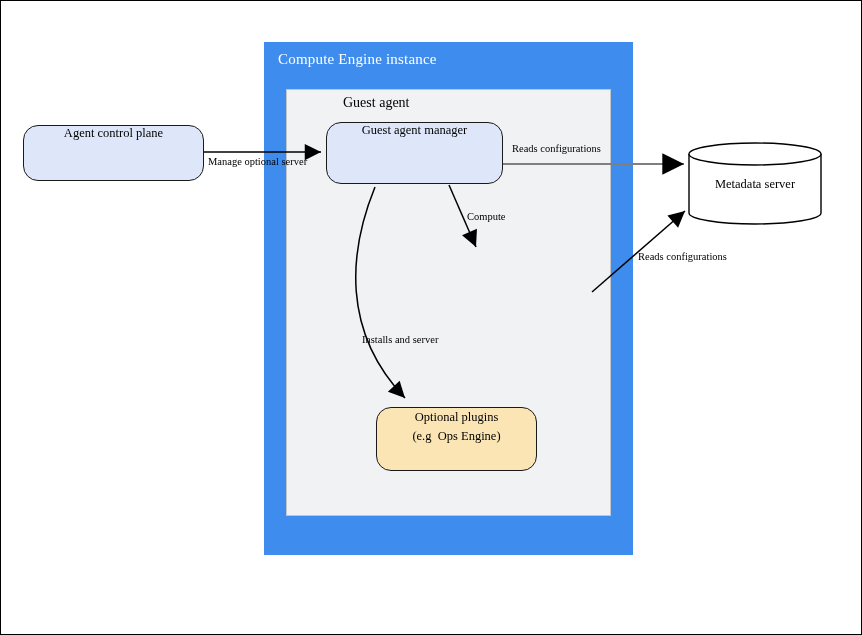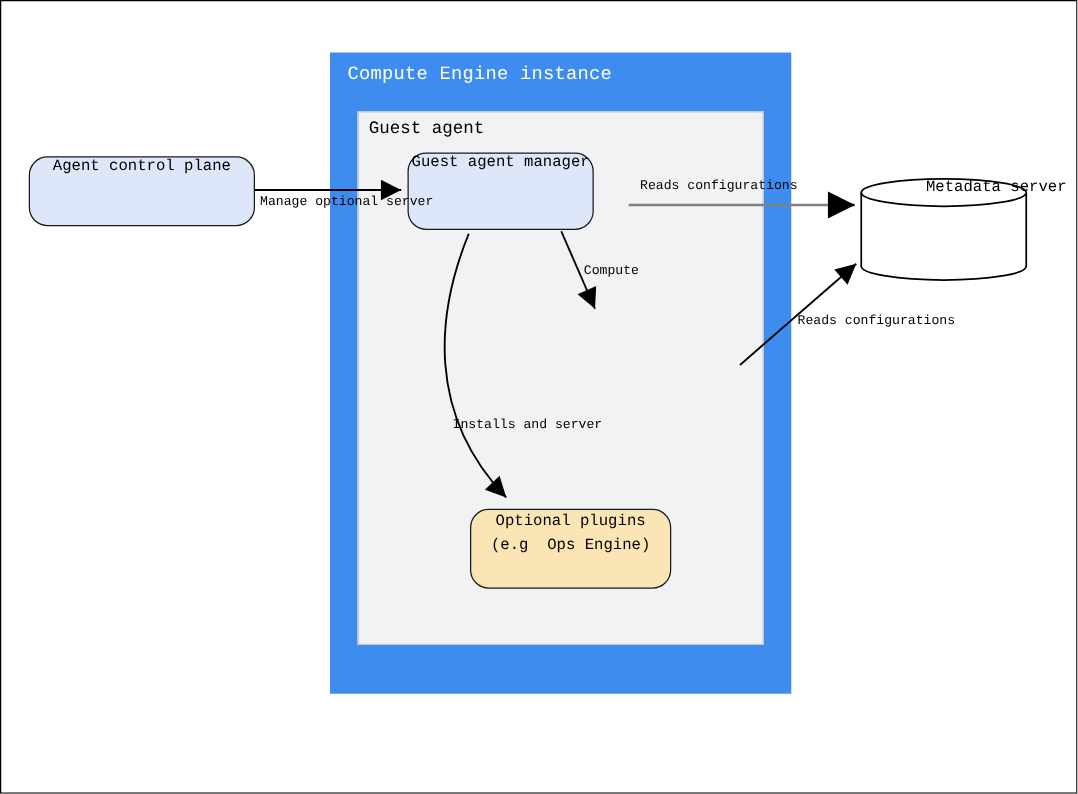--- a/index.html
+++ b/index.html
@@ -2,63 +2,63 @@
 <html><head>
 <meta charset="utf-8">
 <style>
   html,body{margin:0;padding:0;background:#fff;}
   .canvas{
     position:relative;
     width:862px;height:635px;
     box-sizing:border-box;
     border:1px solid #000;
     background:#ffffff;
-    font-family:Liberation Mono, monospace;
+    font-family:Liberation Serif, serif;
     color:#000;
     overflow:hidden;
   }
   
   .container-blue{
     position:absolute;left:263px;top:41px;width:369px;height:513px;
     background:#3E8CED;
     box-sizing:border-box;
   }
   .container-blue .title{
     color:#ffffff;font-size:15px;font-weight:500;
     padding:9px 0 0 14px;letter-spacing:.2px;
   }
   .container-gray{
     position:absolute;left:285px;top:88px;width:325px;height:427px;
     background:#F1F2F4;border:1px solid #c2c5ca;
     box-sizing:border-box;
   }
   .container-gray .title{
-    color:#000;font-size:14px;padding:5px 0 0 8px;
+    color:#000;font-size:14px;padding:5px 0 0 8px;margin-left:48px;
   }
   
   .node{
     position:absolute;box-sizing:border-box;
     border:1.4px solid #1a1a1a;border-radius:15px;
     display:flex;align-items:center;justify-content:flex-start;
     flex-direction:column;
     font-size:12.5px;text-align:center;
     z-index:3;
   }
   .node.blue{background:#DEE7F9;}
   .node.yellow{background:#FBE5B5;}
   .node-acp{left:22px;top:124px;width:181px;height:56px;}
-  .node-gam{left:325px;top:121px;width:149px;height:62px;}
+  .node-gam{left:325px;top:121px;width:177px;height:62px;}
   .node-core{left:424px;top:253px;width:167px;height:64px;}
   .node-opt{left:375px;top:406px;width:161px;height:64px;line-height:19px;}
   .pre{white-space:pre;}
   
   .cyl-label{
     position:absolute;left:688px;top:142px;width:132px;height:82px;
-    display:flex;justify-content:center;
-    font-size:12.5px;z-index:4;padding-left:42px;
+    display:flex;align-items:center;justify-content:center;
+    font-size:12.5px;z-index:4;
   }
   
   svg.overlay{
     position:absolute;left:0;top:0;width:862px;height:635px;
     z-index:2;pointer-events:none;
   }
   
   .edge-label{
     position:absolute;font-size:10.5px;color:#000;z-index:4;
     white-space:nowrap;

